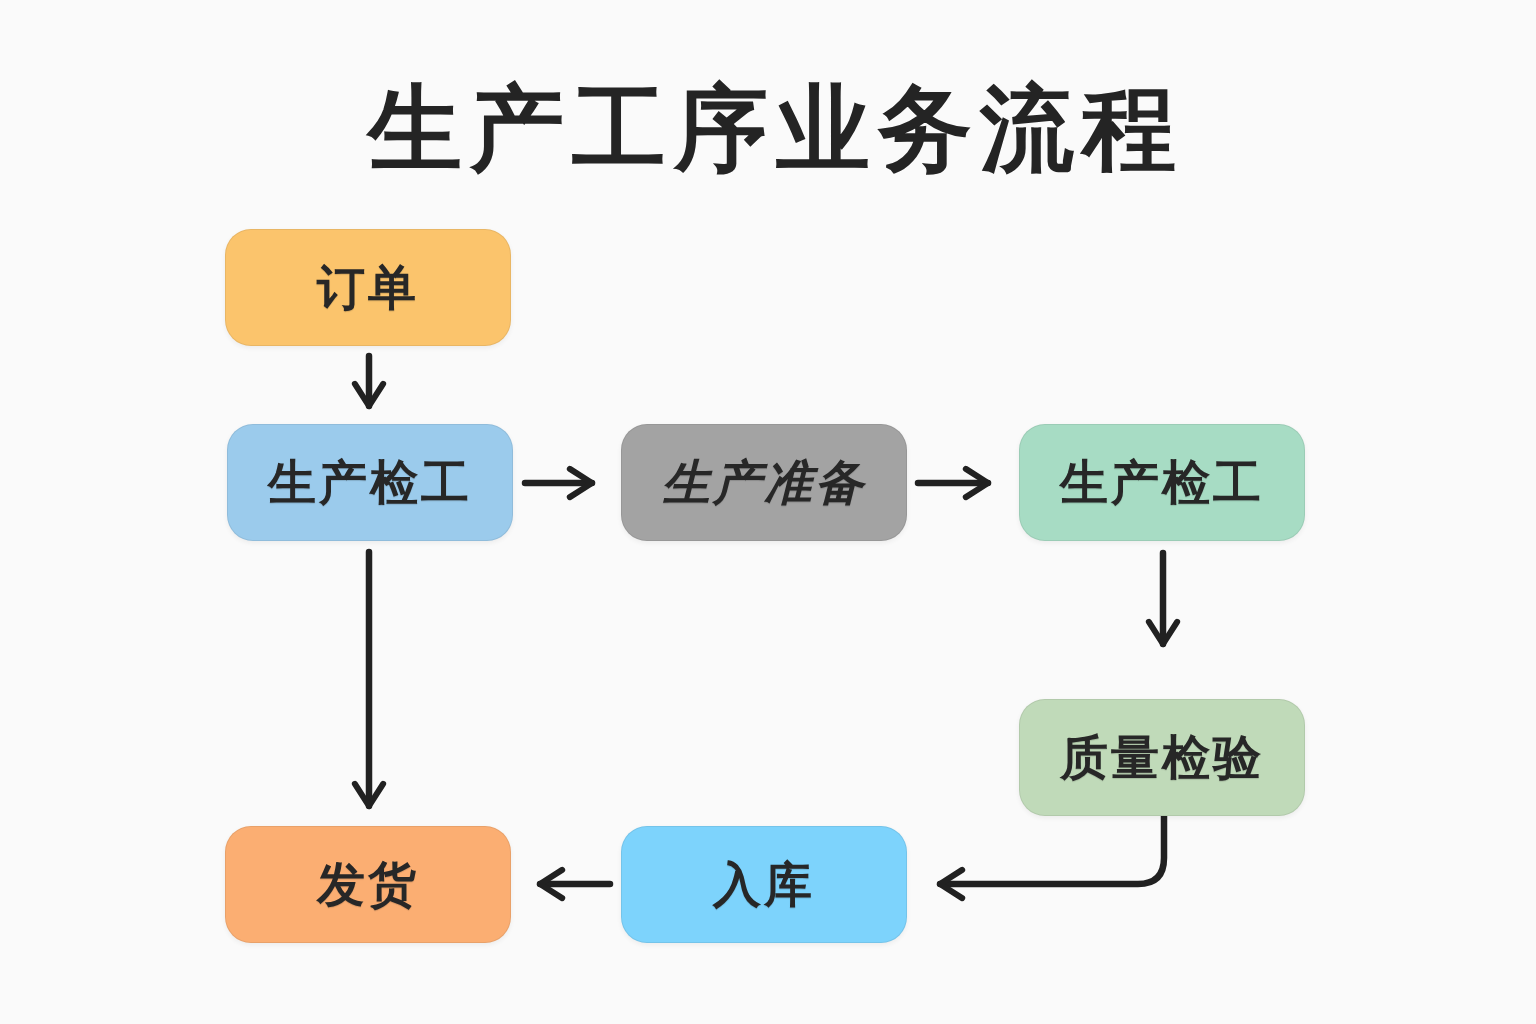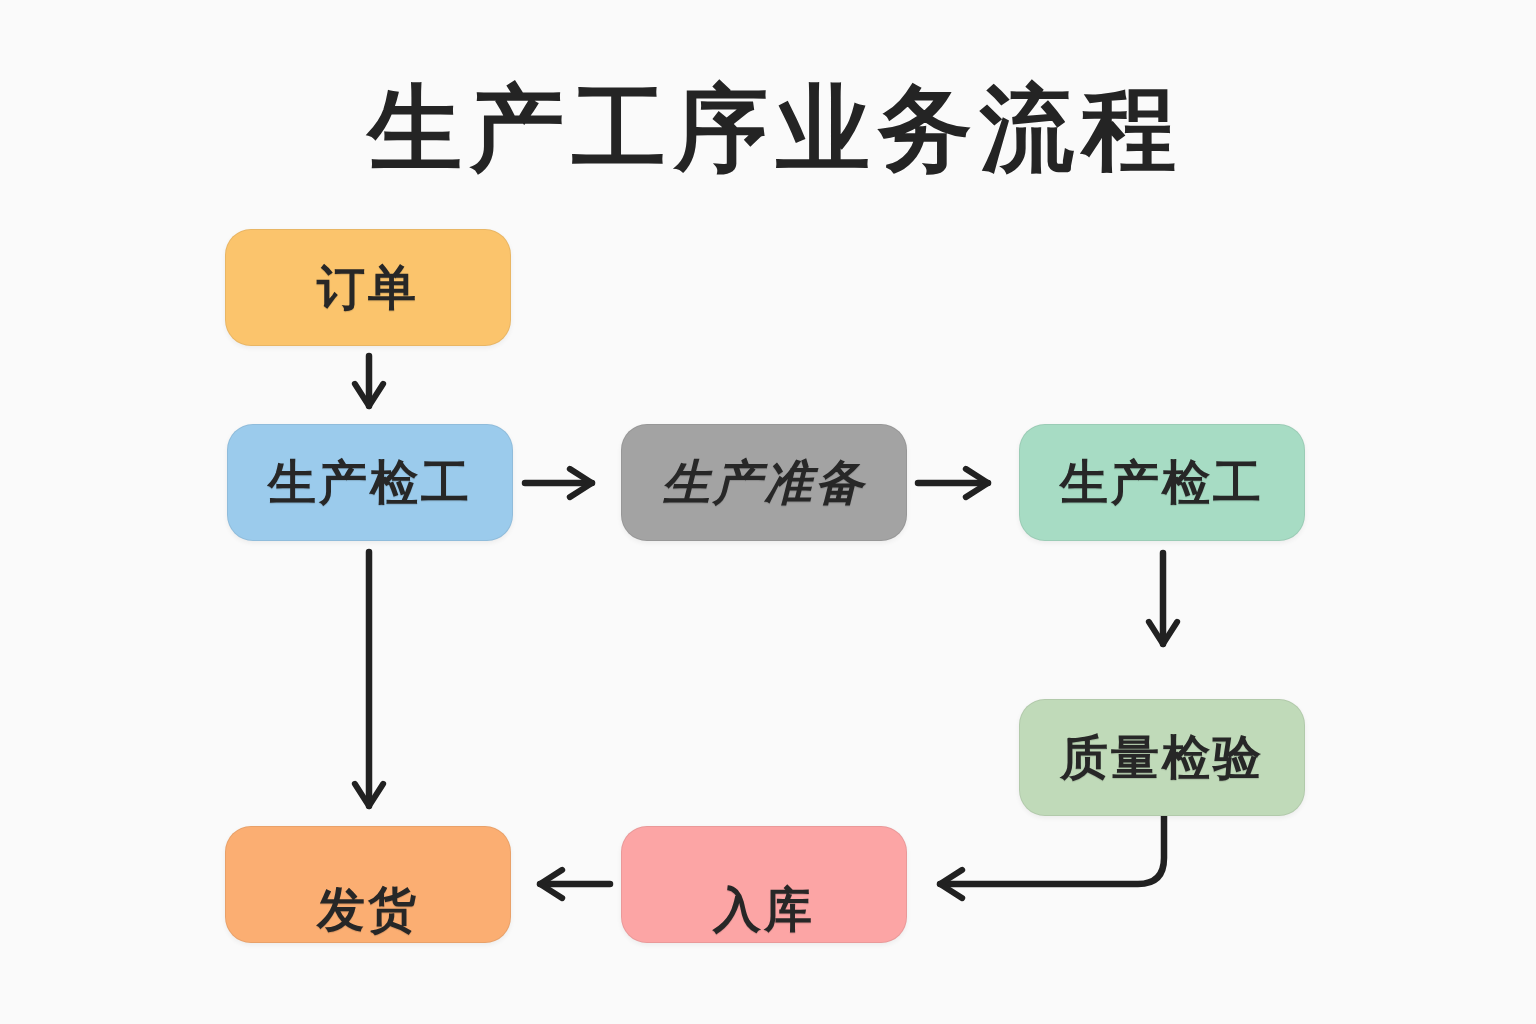--- a/index.html
+++ b/index.html
@@ -96,21 +96,21 @@
   </div>
 
   <div class="node node-inspect-work" style="background-color: rgb(167, 220, 196);">
     <span>生产检工</span>
   </div>
 
   <div class="node node-quality" style="background-color: rgb(192, 218, 185);">
     <span>质量检验</span>
   </div>
 
-  <div class="node node-warehouse" style="background-color: #fca5a5; align-items: flex-end;">
+  <div class="node node-warehouse" style="background-color: #7dd3fc;">
     <span>入库</span>
   </div>
 
-  <div class="node node-ship" style="background-color: rgb(251, 174, 114); align-items: flex-end;">
+  <div class="node node-ship" style="background-color: rgb(251, 174, 114);">
     <span>发货</span>
   </div>
 
 </div>
 
 </body></html>

